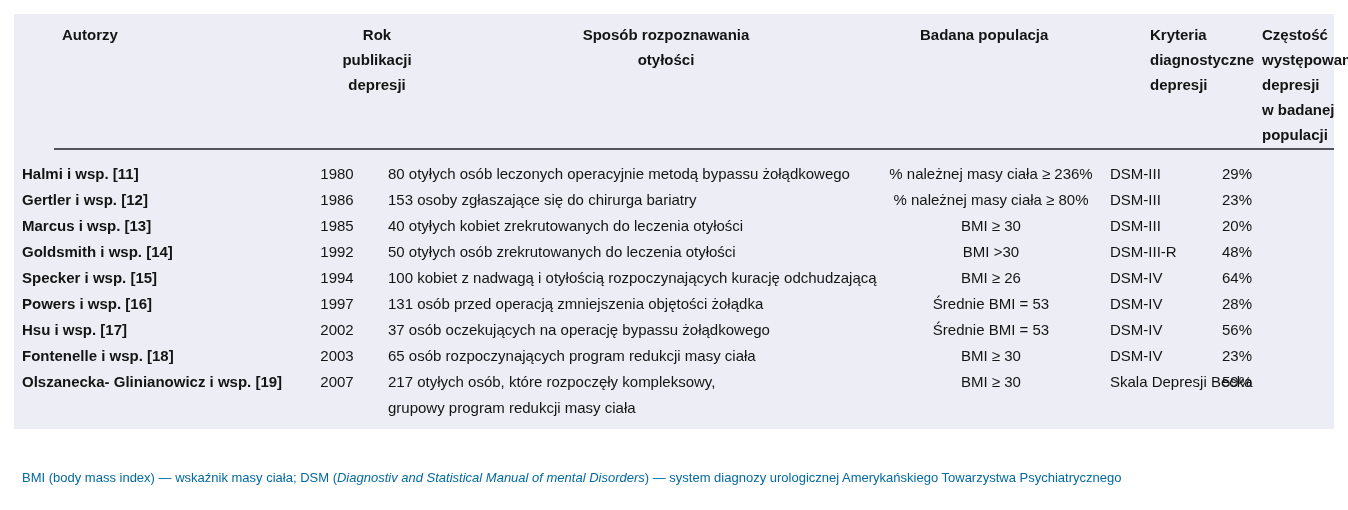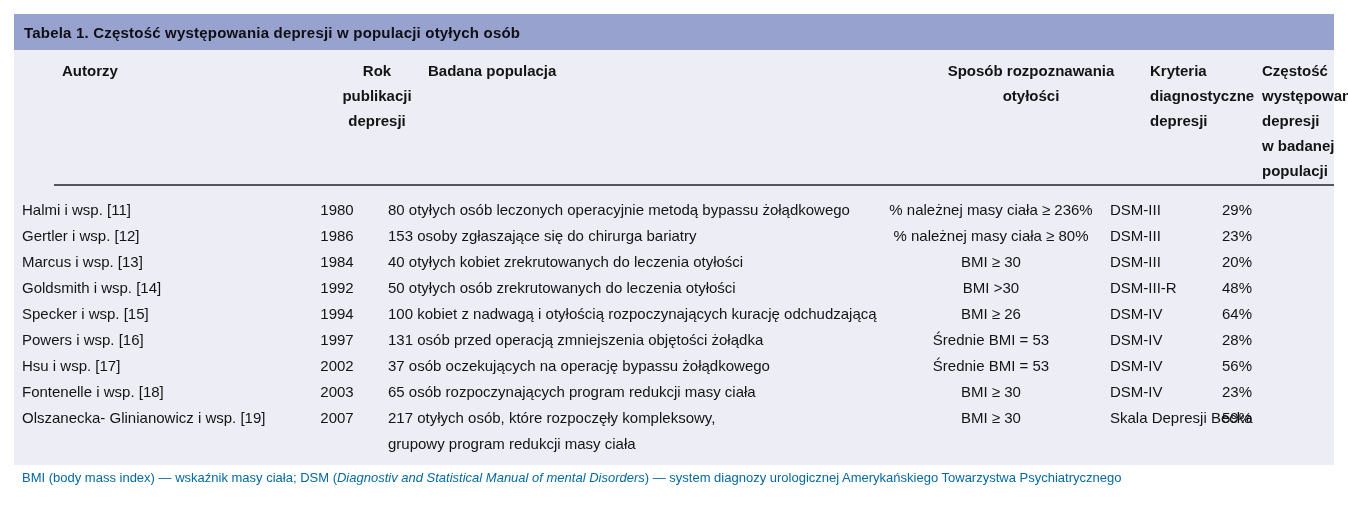--- a/index.html
+++ b/index.html
@@ -61,21 +61,21 @@
   .rows-host {
     padding-top: 11px;
     padding-bottom: 8px;
   }
   .data-row {
     line-height: 26px;
   }
   .cell {
     white-space: pre;
   }
-  .c1 { text-align: left; }
+  .c1 { text-align: left; font-weight: bold; }
   .c2 { text-align: center; }
   .c3 { text-align: left; padding-left: 8px; }
   .c4 { text-align: center; }
   .c5 { text-align: left; }
   .c6 { text-align: left; }
   .footnote {
     position: absolute;
     left: 22px;
     top: 470px;
     font-size: 13px;
@@ -84,34 +84,31 @@
   }
   .footnote .it { font-style: italic; }
 </style>
 </head>
 <body>
 
 <div class="page">
 
   <div class="table-card">
 
-    <div class="title-bar">
-      <span>Tabela 1. Częstość występowania depresji w populacji otyłych osób</span>
-    </div>
 
     <div class="table-body">
 
       <div class="grid-row header-row">
         <div class="cell c1">Autorzy</div>
         <div class="cell c2">Rok
 publikacji
 depresji</div>
-        <div class="cell c3">Badana populacja</div>
         <div class="cell c4">Sposób rozpoznawania
 otyłości</div>
+        <div class="cell c3">Badana populacja</div>
         <div class="cell c5">Kryteria
 diagnostyczne
 depresji</div>
         <div class="cell c6">Częstość
 występowania
 depresji
 w badanej
 populacji</div>
       </div>
 
@@ -127,21 +124,21 @@
           <div class="grid-row data-row">
             <div class="cell c1">Gertler i wsp. [12]</div>
             <div class="cell c2">1986</div>
             <div class="cell c3">153 osoby zgłaszające się do chirurga bariatry</div>
             <div class="cell c4">% należnej masy ciała ≥ 80%</div>
             <div class="cell c5">DSM-III</div>
             <div class="cell c6">23%</div>
           </div>
           <div class="grid-row data-row">
             <div class="cell c1">Marcus i wsp. [13]</div>
-            <div class="cell c2">1984</div>
+            <div class="cell c2">1985</div>
             <div class="cell c3">40 otyłych kobiet zrekrutowanych do leczenia otyłości</div>
             <div class="cell c4">BMI ≥ 30</div>
             <div class="cell c5">DSM-III</div>
             <div class="cell c6">20%</div>
           </div>
           <div class="grid-row data-row">
             <div class="cell c1">Goldsmith i wsp. [14]</div>
             <div class="cell c2">1992</div>
             <div class="cell c3">50 otyłych osób zrekrutowanych do leczenia otyłości</div>
             <div class="cell c4">BMI &gt;30</div>

